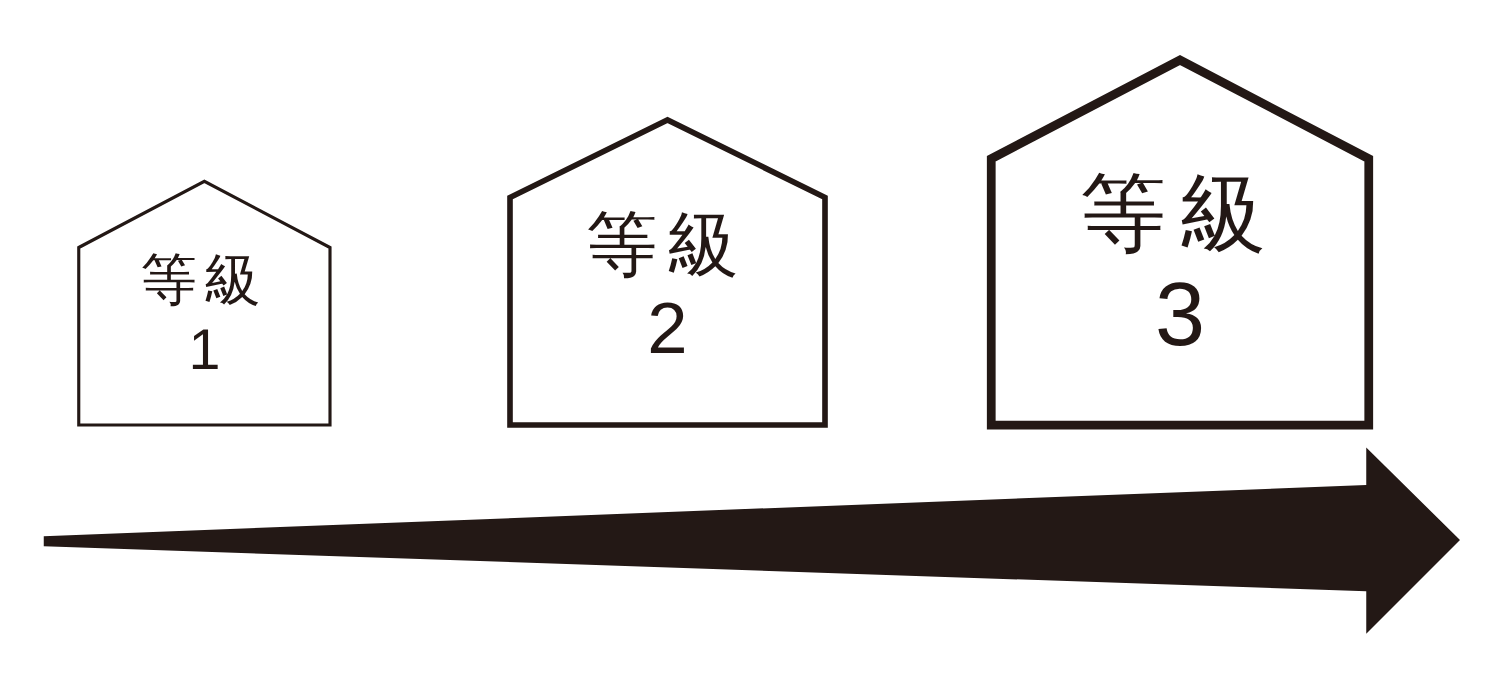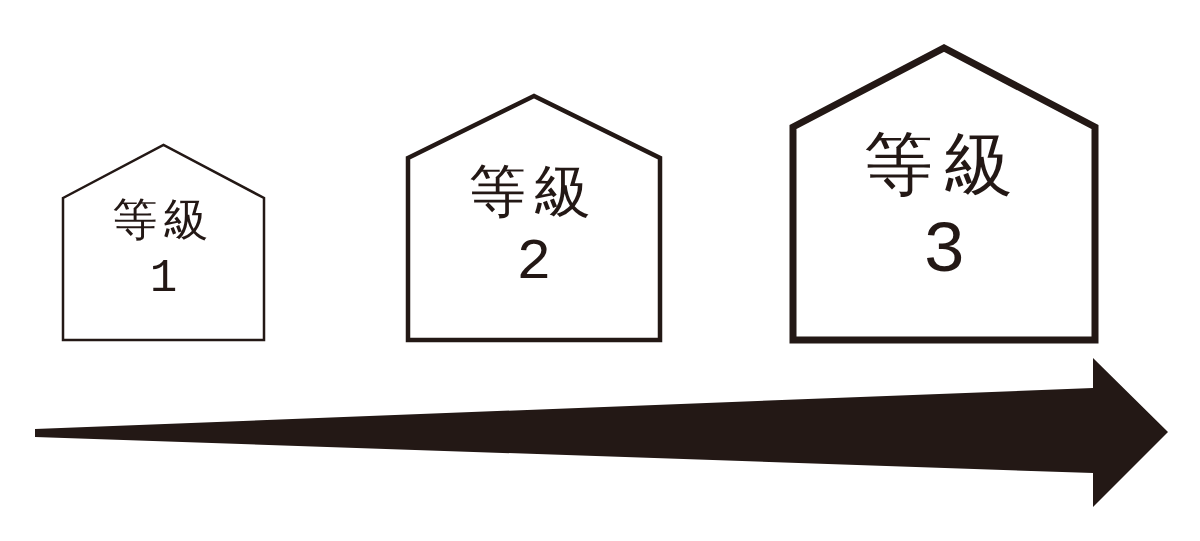--- a/index.html
+++ b/index.html
@@ -6,21 +6,21 @@
     margin: 0;
     padding: 0;
     background: #ffffff;
   }
   .canvas {
     position: relative;
     width: 1200px;
     height: 541px;
     background: var(--bg, #ffffff);
     overflow: hidden;
-    font-family: Liberation Mono, monospace;
+    font-family: Liberation Sans, sans-serif;
   }
   .shape-layer {
     position: absolute;
     top: 0;
     left: 0;
   }
   .house-shape {
     fill: #ffffff;
     stroke: var(--ink, #231815);
     stroke-linejoin: miter;

